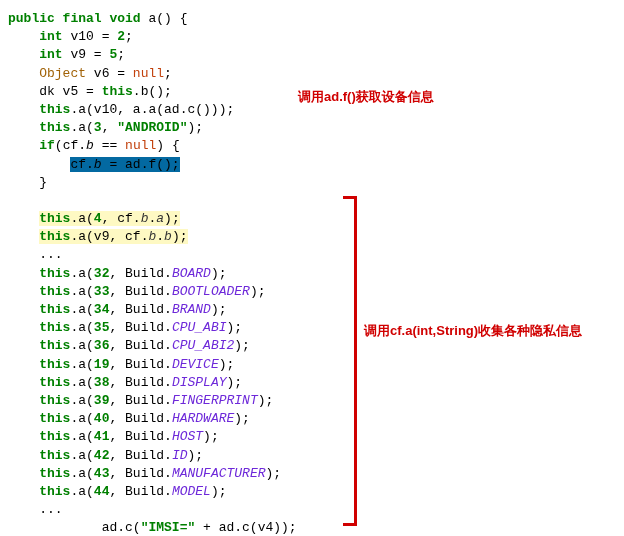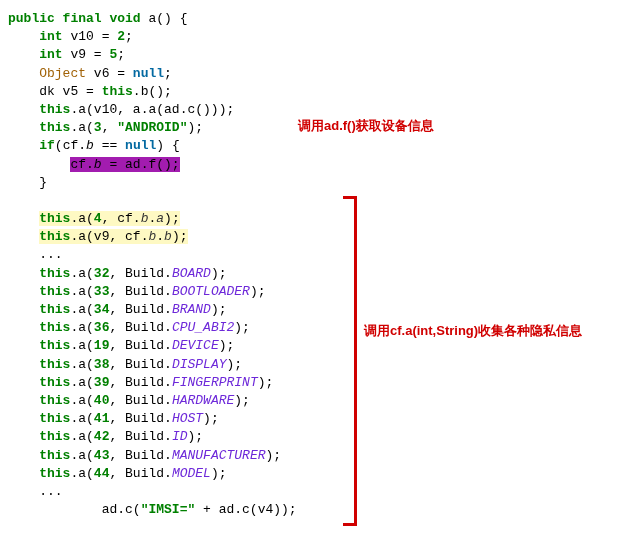--- a/index.html
+++ b/index.html
@@ -13,35 +13,35 @@
       position: relative;
     }
     .code-container {
       position: relative;
     }
     .line { white-space: pre; }
     .kw { color: #008000; font-weight: bold; }
     .type { color: #a16207; }
     .num { color: #008000; font-weight: bold; }
     .this { color: #008000; font-weight: bold; }
-    .null { color: #0369a1; font-weight: bold; }
+    .null { color: #c2410c; font-weight: normal; }
     .str { color: #008000; font-weight: bold; }
     .bld { color: #6d28d9; }
     .italic { font-style: italic; }
-    .highlight-yellow { background-color: #a21caf; }
+    .highlight-yellow { background-color: #0369a1; }
     .highlight-red { background-color: #fef9c3; }
     .dark { color: #333; }
     .annotation {
       position: absolute;
       color: #d00000;
       font-weight: bold;
       font-family: "Microsoft YaHei", sans-serif;
       font-size: 13px;
     }
-    .anno1 { top: 78px; left: 290px; margin-top: 29px; }
+    .anno1 { top: 78px; left: 290px; }
     .anno2 { top: 312px; left: 356px; }
     .bracket {
       position: absolute;
       left: 335px;
       top: 186px;
       height: 330px;
       width: 14px;
       border-right: 3px solid #d00000;
       border-top: 3px solid #d00000;
       border-bottom: 3px solid #d00000;
@@ -62,20 +62,21 @@
 <div class="line">        <span class="highlight-yellow"><span>cf.</span><span class="italic">b</span><span> = ad.f();</span></span></div>
 <div class="line">    <span>}</span></div>
 <div class="line"> </div>
 <div class="line">    <span class="highlight-red"><span class="this">this</span><span>.a(</span><span class="num">4</span><span>, cf.</span><span class="italic dark">b</span><span>.</span><span class="italic dark">a</span><span>);</span></span></div>
 <div class="line">    <span class="highlight-red"><span class="this">this</span><span>.a(v9, cf.</span><span class="italic dark">b</span><span>.</span><span class="italic dark">b</span><span>);</span></span></div>
 <div class="line">    <span>...</span></div>
 <div id="build-lines">
       <div class="line">    <span class="this">this</span><span>.a(</span><span class="num">32</span><span>, Build.</span><span class="bld italic">BOARD</span><span>);</span></div>
       <div class="line">    <span class="this">this</span><span>.a(</span><span class="num">33</span><span>, Build.</span><span class="bld italic">BOOTLOADER</span><span>);</span></div>
       <div class="line">    <span class="this">this</span><span>.a(</span><span class="num">34</span><span>, Build.</span><span class="bld italic">BRAND</span><span>);</span></div>
+      <div class="line">    <span class="this">this</span><span>.a(</span><span class="num">35</span><span>, Build.</span><span class="bld italic">CPU_ABI</span><span>);</span></div>
       <div class="line">    <span class="this">this</span><span>.a(</span><span class="num">36</span><span>, Build.</span><span class="bld italic">CPU_ABI2</span><span>);</span></div>
       <div class="line">    <span class="this">this</span><span>.a(</span><span class="num">19</span><span>, Build.</span><span class="bld italic">DEVICE</span><span>);</span></div>
       <div class="line">    <span class="this">this</span><span>.a(</span><span class="num">38</span><span>, Build.</span><span class="bld italic">DISPLAY</span><span>);</span></div>
       <div class="line">    <span class="this">this</span><span>.a(</span><span class="num">39</span><span>, Build.</span><span class="bld italic">FINGERPRINT</span><span>);</span></div>
       <div class="line">    <span class="this">this</span><span>.a(</span><span class="num">40</span><span>, Build.</span><span class="bld italic">HARDWARE</span><span>);</span></div>
       <div class="line">    <span class="this">this</span><span>.a(</span><span class="num">41</span><span>, Build.</span><span class="bld italic">HOST</span><span>);</span></div>
       <div class="line">    <span class="this">this</span><span>.a(</span><span class="num">42</span><span>, Build.</span><span class="bld italic">ID</span><span>);</span></div>
       <div class="line">    <span class="this">this</span><span>.a(</span><span class="num">43</span><span>, Build.</span><span class="bld italic">MANUFACTURER</span><span>);</span></div>
       <div class="line">    <span class="this">this</span><span>.a(</span><span class="num">44</span><span>, Build.</span><span class="bld italic">MODEL</span><span>);</span></div>
     </div>

